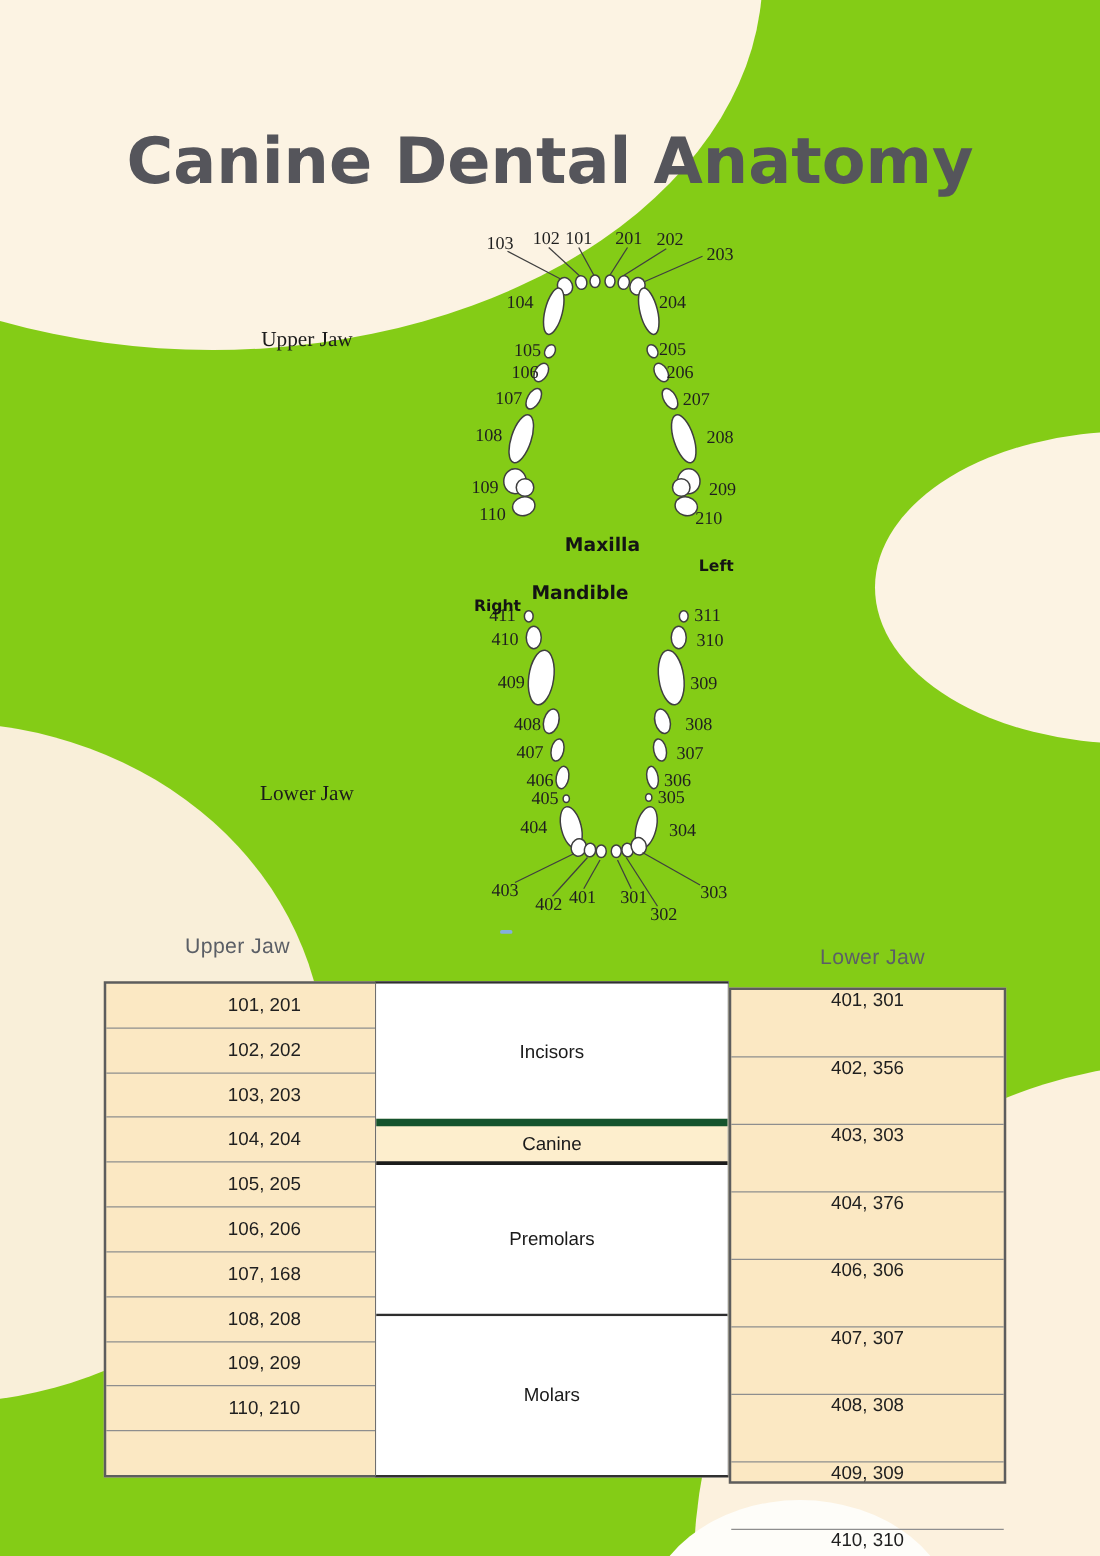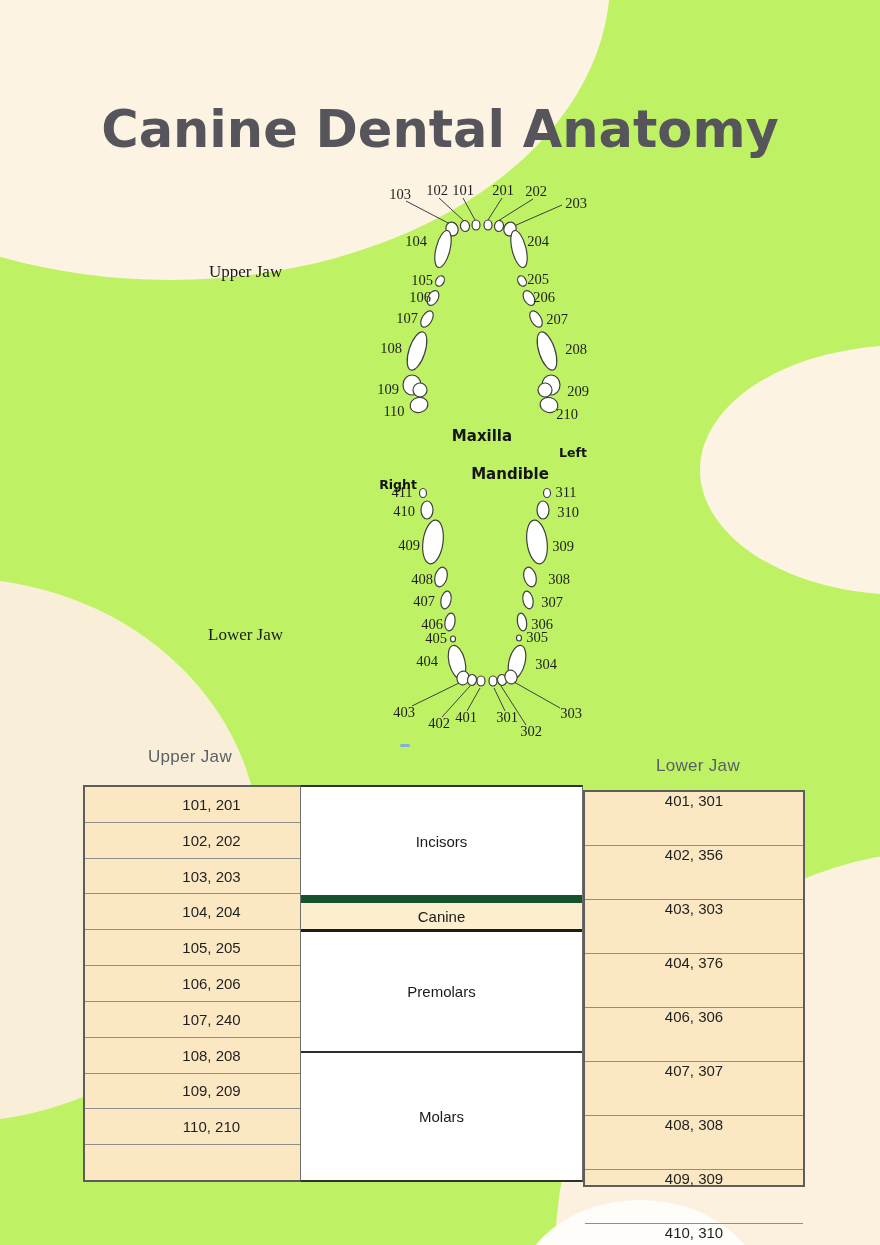--- a/index.html
+++ b/index.html
@@ -1,18 +1,18 @@
 <!DOCTYPE html>
 <html><head>
 <meta charset="utf-8">
 <style>
   html,body{margin:0;padding:0;}
   .page{
     position:relative; width:880px; height:1245px; overflow:hidden;
-    background:#bef264; font-family:"Liberation Sans", sans-serif;
+    background:#84cc16; font-family:"Liberation Sans", sans-serif;
   }
   #bg-blobs{position:absolute; left:0; top:0; z-index:0;}
   .content{position:absolute; left:0; top:0; width:880px; height:1245px; z-index:1;}
 
   .page-title{
     position:absolute; left:0; top:66px; width:880px; text-align:center;
     font-family:"DejaVu Sans", sans-serif; font-weight:bold;
     font-size:51px; letter-spacing:0px; color:#55555b;
   }
 
@@ -54,21 +54,21 @@
   .cat-col{
     position:absolute; display:flex; flex-direction:column;
     border:1px solid #6f6f6f; border-top:2px solid #303030; border-bottom:2px solid #303030;
     box-sizing:border-box; background:#ffffff;
   }
   .cat-section{
     display:flex; align-items:center; justify-content:center;
     font-size:15px; color:#1a1a1a; box-sizing:border-box; background:#ffffff;
   }
   .cat-incisors{height:108px;}
-  .cat-canine{height:37px; background:#fdeecd; border-top:8px solid #14532d; border-bottom:3px solid #1c1c1c;}
+  .cat-canine{height:37px; background:#fdeecd; border-top:6px solid #14532d; border-bottom:3px solid #1c1c1c;}
   .cat-premolars{height:121px; border-bottom:2px solid #2e2e2e;}
   .cat-molars{flex:1;}
 </style>
 </head>
 <body>
 
 <div class="page">
 
   <svg id="bg-blobs" width="880" height="1245" aria-hidden="true">
     <ellipse cx="170" cy="-20" rx="440" ry="300" fill="#fcf3e3"></ellipse>
@@ -199,35 +199,35 @@
           <text x="466" y="722" class="tooth-label">401</text>
           <text x="507" y="722" class="tooth-label">301</text>
           <text x="531" y="736" class="tooth-label">302</text>
           <text x="571" y="718" class="tooth-label">303</text>
         </g>
     </svg>
 
     <div class="center-label" style="left:482px; top:436px;">Maxilla</div>
     <div class="center-label small" style="left:398px; top:453px;margin-top:31px;">Right</div>
     <div class="center-label small" style="left:573px; top:452px;">Left</div>
-    <div class="center-label" style="left:510px; top:474px;">Mandible</div>
+    <div class="center-label" style="left:464px; top:474px;">Mandible</div>
 
     <div class="blue-dash"></div>
 
     <div class="table-header" style="left:148px; top:747px;">Upper Jaw</div>
     <div class="table-header" style="left:656px; top:756px;">Lower Jaw</div>
 
     <div class="num-col" style="left:83px; top:785px; width:257px; height:397px;">
       <div class="num-cell">101, 201</div>
       <div class="num-cell">102, 202</div>
       <div class="num-cell">103, 203</div>
       <div class="num-cell">104, 204</div>
       <div class="num-cell">105, 205</div>
       <div class="num-cell">106, 206</div>
-      <div class="num-cell">107, 240</div>
+      <div class="num-cell">107, 168</div>
       <div class="num-cell">108, 208</div>
       <div class="num-cell">109, 209</div>
       <div class="num-cell">110, 210</div>
       <div class="num-cell"></div>
     </div>
 
     <div class="cat-col" style="left:300px; top:785px; width:283px; height:397px;">
       <div class="cat-section cat-incisors">Incisors</div>
       <div class="cat-section cat-canine">Canine</div>
       <div class="cat-section cat-premolars">Premolars</div>

